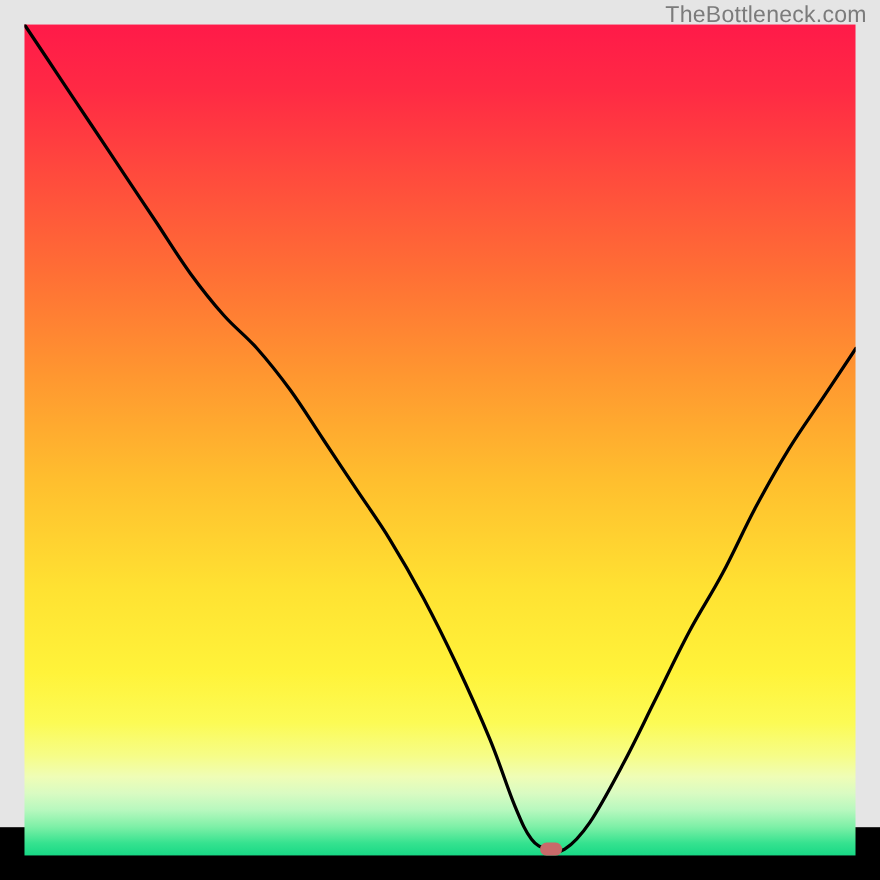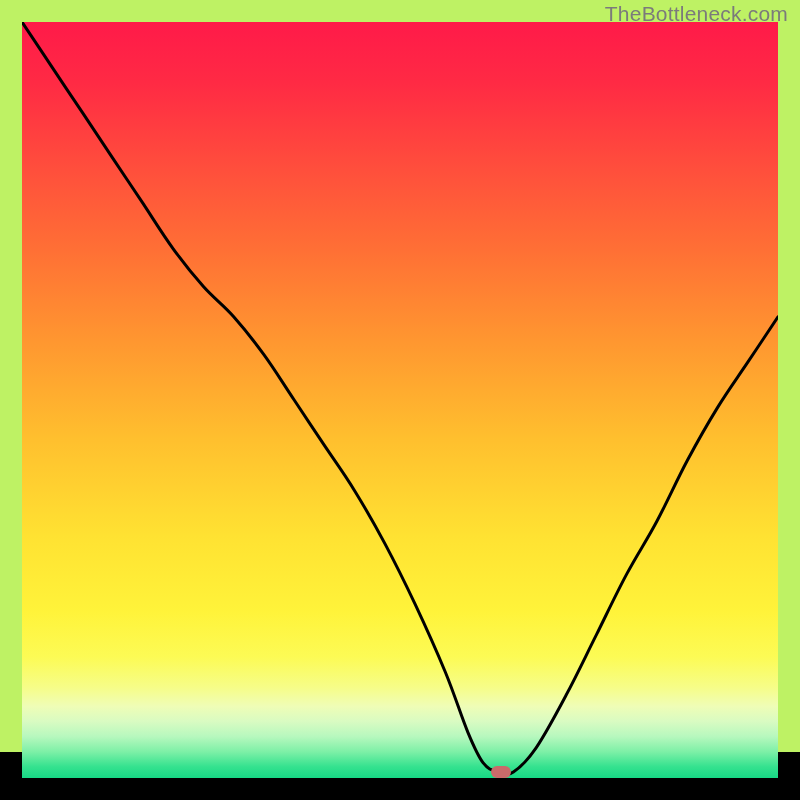--- a/index.html
+++ b/index.html
@@ -8,21 +8,21 @@
     width: 800px;
     height: 800px;
     background: #000;
     overflow: hidden;
     font-family: Arial, Helvetica, sans-serif;
   }
   .stage {
     position: relative;
     width: 800px;
     height: 752px;
-    background: #bef264;
+    background: #e5e5e5;
   }
   .plot-area {
     position: absolute;
     left: 22px;
     top: 22px;
     width: 756px;
     height: 756px;
     overflow: hidden;
   }
   .gradient-bg {

